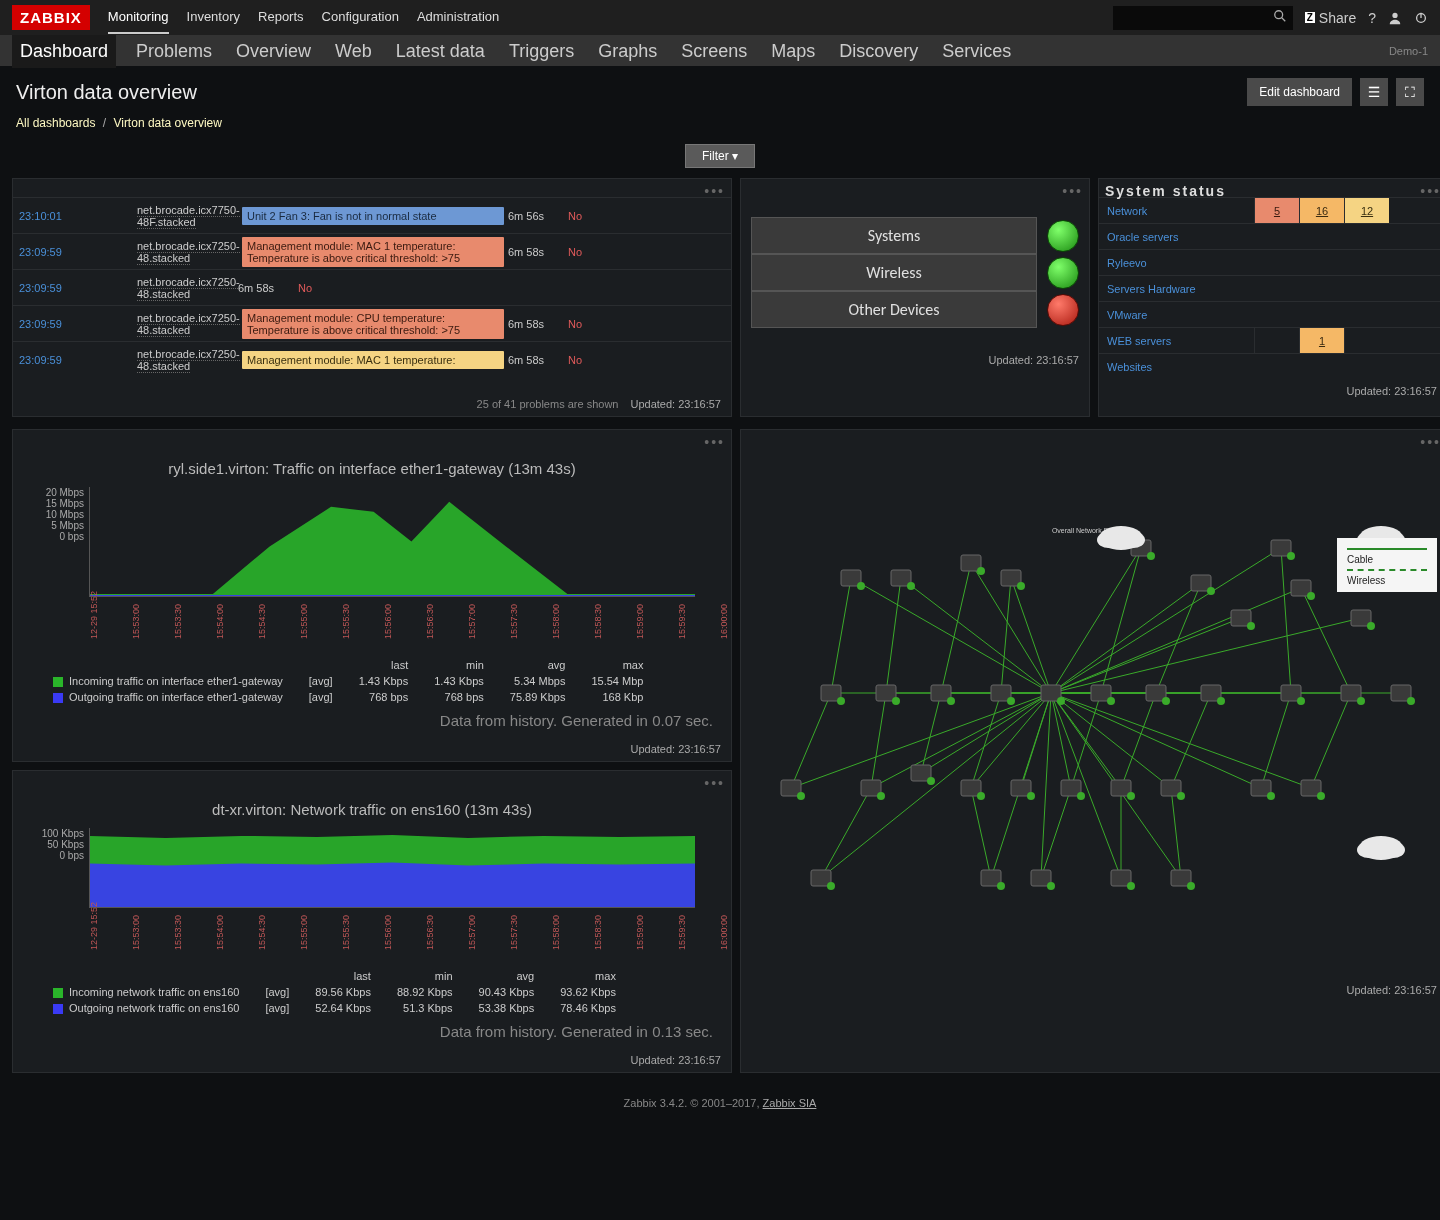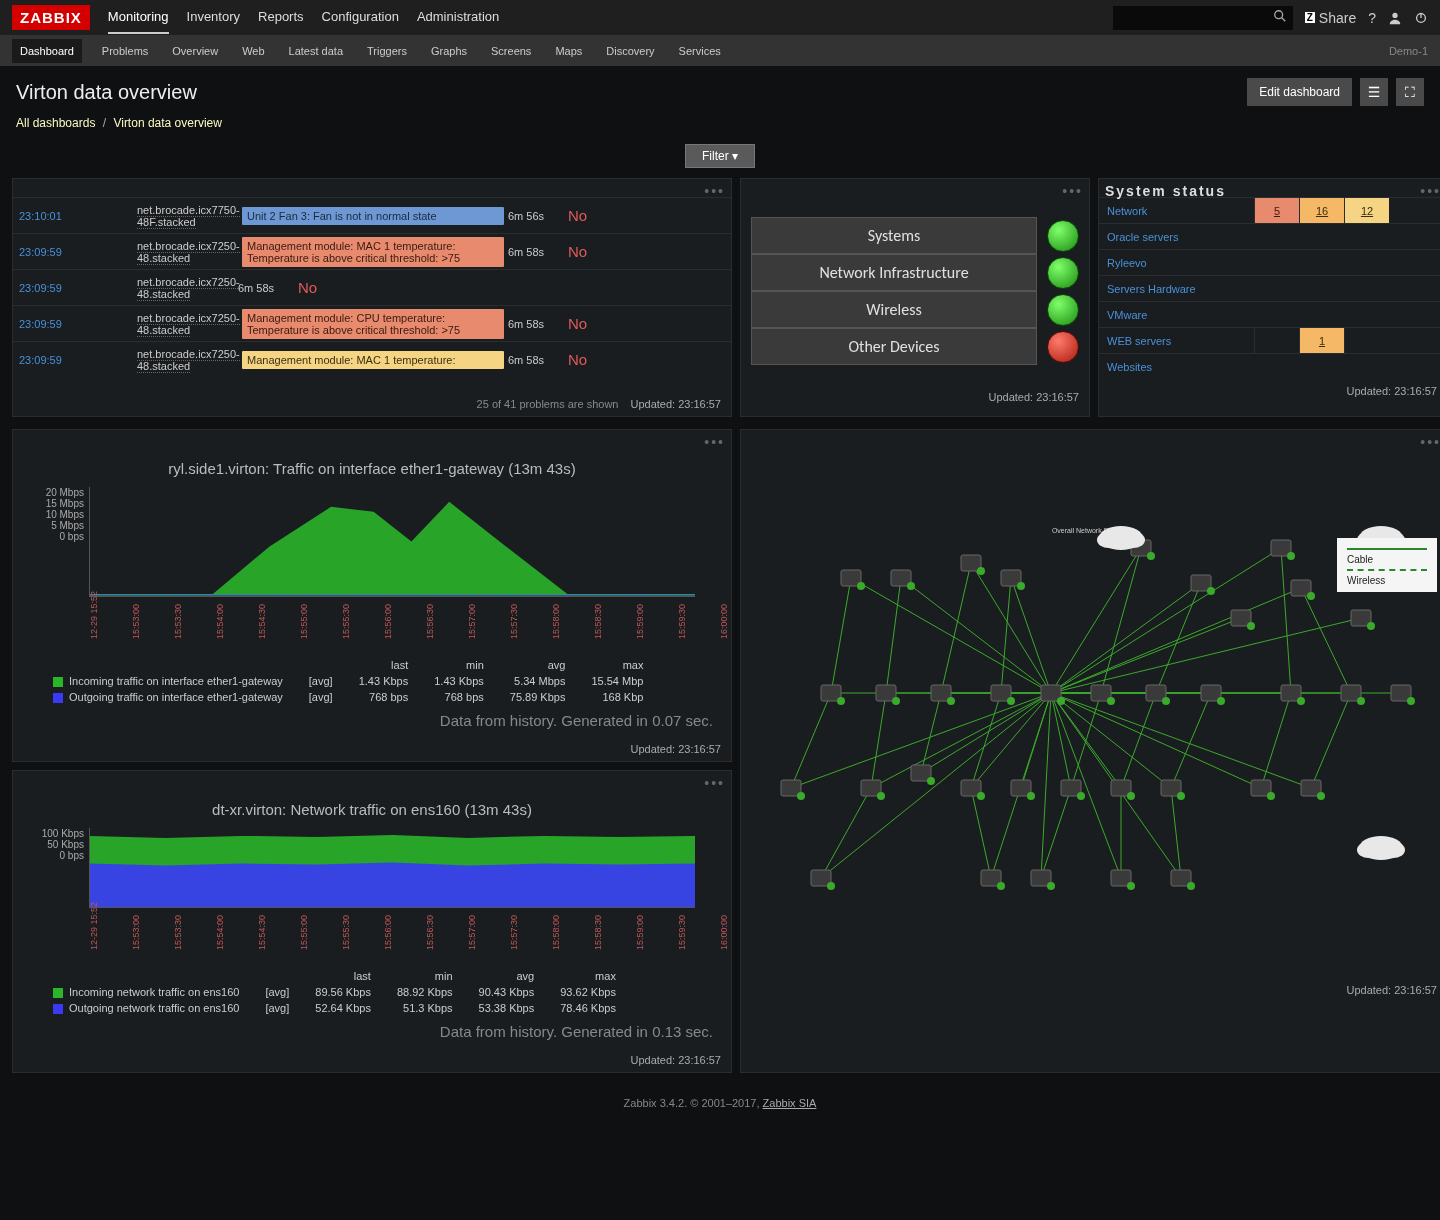--- a/index.html
+++ b/index.html
@@ -6,21 +6,21 @@
 body { background:#0e1012; color:#f2f2f2; font-size:12px; width:1440px; }
 .topbar { background:#1f1f1f; height:36px; display:flex; align-items:center; padding:0 12px; border-bottom:1px solid #333; }
 .logo { background:#d40000; color:#fff; font-weight:bold; font-size:15px; padding:4px 8px; letter-spacing:1px; }
 .topnav { display:flex; margin-left:18px; gap:18px; }
 .topnav a { color:#ddd; text-decoration:none; font-size:13px; padding:8px 0; }
 .topnav a.active { color:#fff; border-bottom:2px solid #ccc; }
 .top-right { margin-left:auto; display:flex; align-items:center; gap:12px; }
 .search-box { background:#0a0a0a; width:180px; height:24px; display:flex; align-items:center; justify-content:flex-end; padding:0 6px; }
 .icon-btn { color:#ccc; cursor:pointer; font-size:14px; display:flex; align-items:center; gap:4px; }
 .subnav { background:#333; height:30px; display:flex; align-items:center; padding:0 12px; gap:16px; }
-.subnav a { color:#ccc; text-decoration:none; font-size:11px; padding:6px 4px; }
+.subnav a { color:#ccc; text-decoration:none; font-size:18px; padding:6px 4px; }
 .subnav a.active { background:#1a1a1a; color:#fff; padding:6px 8px; }
 .subnav .right { margin-left:auto; color:#888; font-size:11px; }
 .page-header { display:flex; align-items:center; padding:12px 16px 6px; }
 .page-title { font-size:20px; font-weight:normal; color:#eee; }
 .page-actions { margin-left:auto; display:flex; gap:8px; }
 .btn-gray { background:#4a4a4a; color:#fff; border:none; padding:6px 12px; font-size:12px; cursor:pointer; }
 .btn-icon { background:#4a4a4a; color:#fff; border:none; width:28px; height:28px; font-size:14px; cursor:pointer; }
 .breadcrumb { padding:4px 16px 10px; font-size:12px; }
 .breadcrumb a { color:#fef9c3; text-decoration:none; }
 .breadcrumb .sep { color:#aaa; margin:0 4px; }
@@ -39,21 +39,21 @@
 .pcol-time { width:70px; color:#4a90d9; padding:4px 6px; font-size:11px; }
 .pcol-tick { width:50px; color:#666; border-left:1px solid #2a2d30; height:100%; }
 .pcol-host { width:105px; padding:2px 4px; font-size:11px; }
 .pcol-host span { color:#ccc; border-bottom:1px dotted #666; }
 .pcol-desc { width:270px; font-size:11px; padding:2px 4px; }
 .desc-box { padding:3px 5px; border-radius:1px; }
 .sev-info { background:#6d98d4; color:#1a2b40; }
 .sev-high { background:#e88a6d; color:#3a1a10; }
 .sev-warn { background:#f5d483; color:#3a3010; }
 .pcol-dur { width:60px; color:#ccc; font-size:11px; }
-.pcol-ack { width:30px; color:#e05a5a; font-size:15px; }
+.pcol-ack { width:30px; color:#e05a5a; font-size:11px; }
 
 .status-body { padding:20px 10px; display:flex; flex-direction:column; }
 .status-row { display:flex; align-items:center; gap:10px; }
 .status-label { flex:1; background:#3a3a3a; border:1px solid #555; text-align:center; padding:8px; font-size:16px; color:#e0e0e0; font-family:Calibri,Arial; }
 .led { width:32px; height:32px; border-radius:50%; background:radial-gradient(circle at 35% 30%, #7fff6a, #1a8a10); border:1px solid #0a4a05; }
 .led.red { background:radial-gradient(circle at 35% 30%, #ff7a6a, #aa1a10); border:1px solid #5a0a05; }
 
 .sys-row { display:flex; border-top:1px solid #2a2d30; height:26px; align-items:center; font-size:11px; }
 .sys-label { flex:0 0 155px; padding:0 8px; }
 .sys-label a { color:#4a90d9; text-decoration:none; }
@@ -226,24 +226,20 @@
     </div>
   </div>
 
   <div class="widget">
     <div class="widget-head">
         <span>•••</span>
       </div>
     <div class="status-body" id="status-body">
         <div class="status-row">
           <div class="status-label">Systems</div>
-  <div class="led "></div>
-        </div>
-        <div class="status-row">
-          <div class="status-label">Network Infrastructure</div>
   <div class="led "></div>
         </div>
         <div class="status-row">
           <div class="status-label">Wireless</div>
   <div class="led "></div>
         </div>
         <div class="status-row">
           <div class="status-label">Other Devices</div>
   <div class="led red"></div>
         </div>

